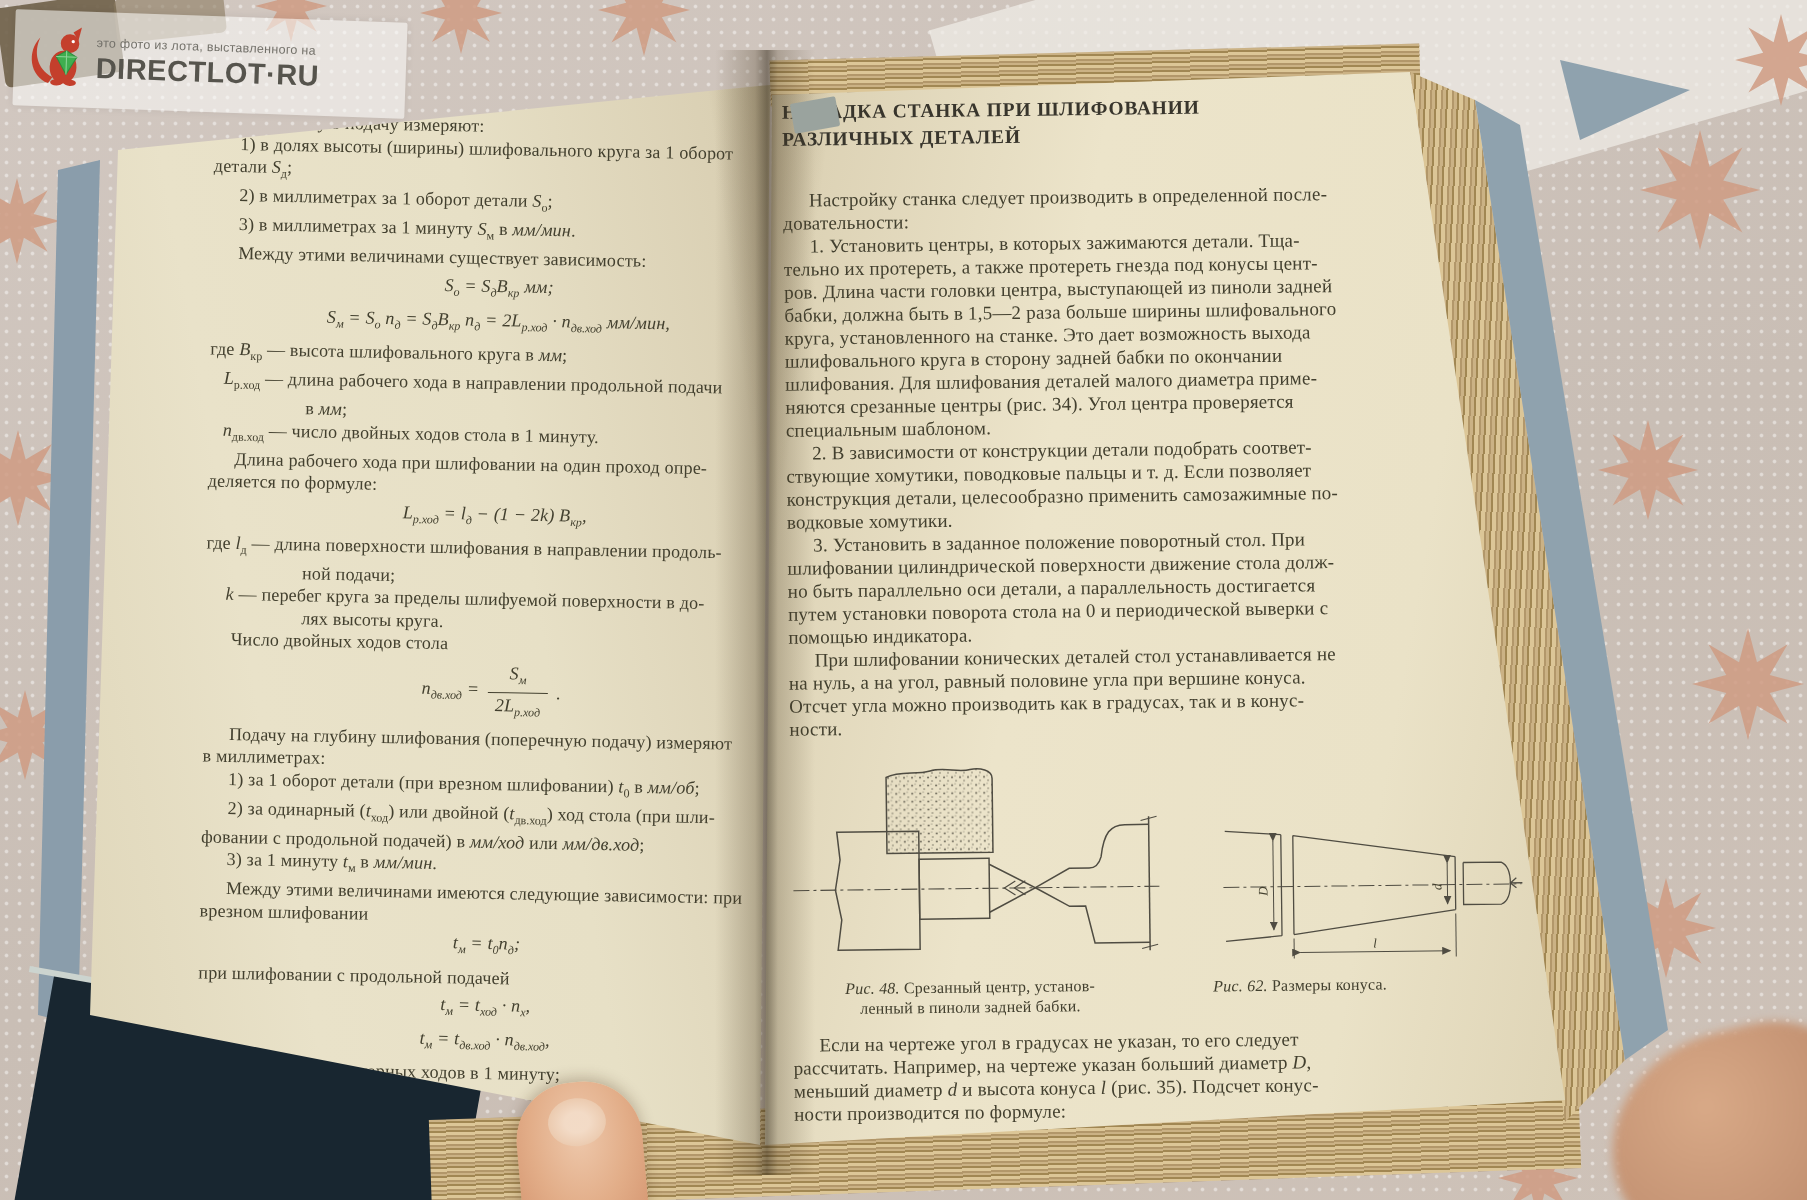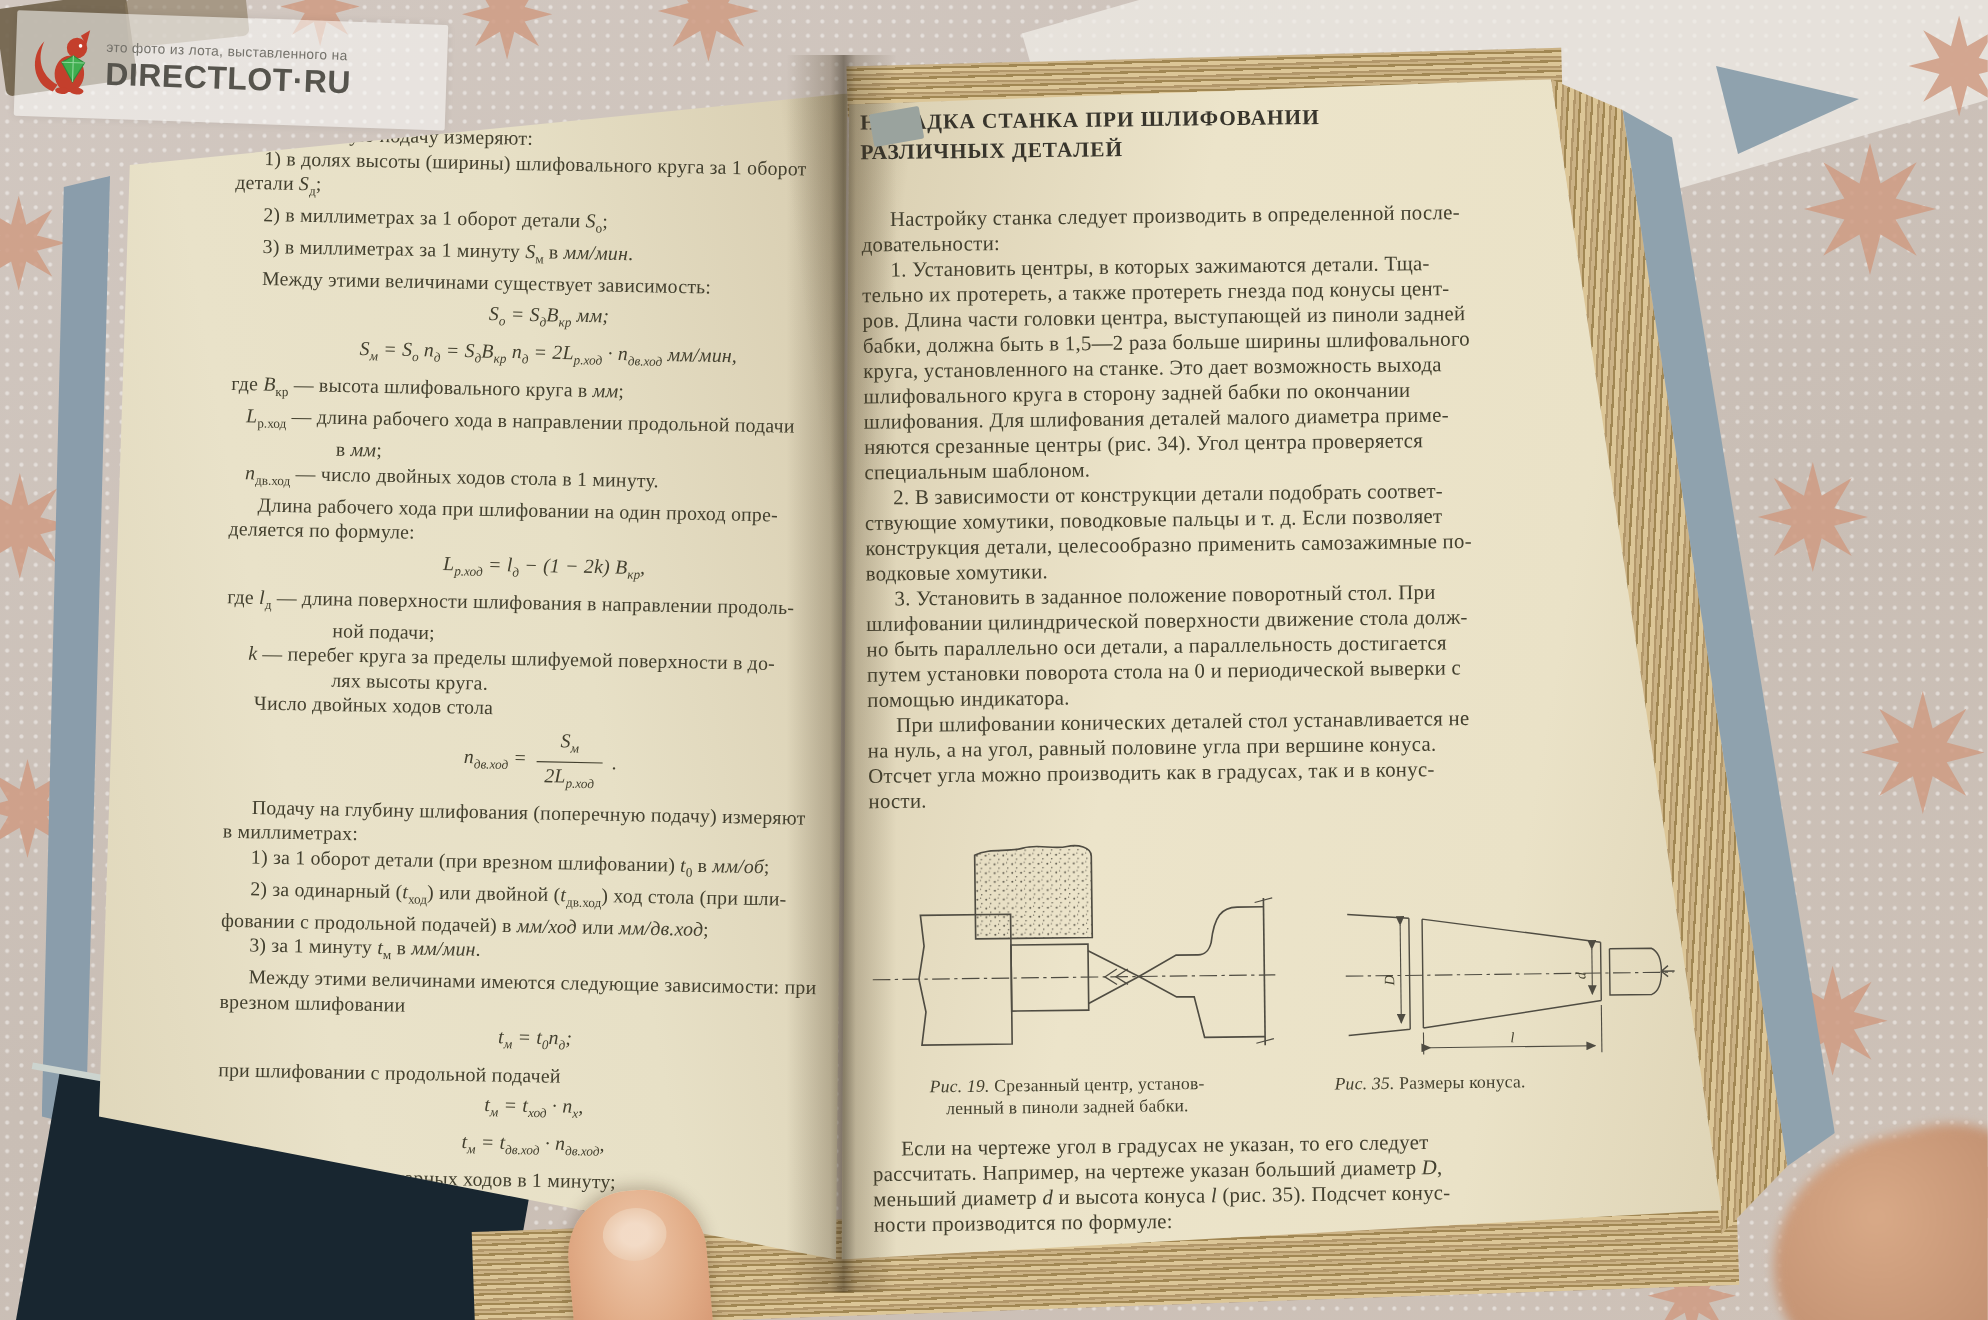--- a/index.html
+++ b/index.html
@@ -266,24 +266,24 @@
           </g>
           <text class="fig-label" x="44" y="82" transform="rotate(-90 44 82)" text-anchor="middle">D</text>
           <text class="fig-label" x="218" y="80" transform="rotate(-90 218 80)" text-anchor="middle">d</text>
           <text class="fig-label" x="151" y="140" text-anchor="middle">l</text>
         </svg>
       </div>
     </div>
 
     <div class="cap-row">
       <div class="cap34">
-        <div class="line"><i>Рис. 19.</i> Срезанный центр, установ-</div>
+        <div class="line"><i>Рис. 48.</i> Срезанный центр, установ-</div>
         <div class="line">ленный в пиноли задней бабки.</div>
       </div>
-      <div class="cap35"><i>Рис. 35.</i> Размеры конуса.</div>
+      <div class="cap35"><i>Рис. 62.</i> Размеры конуса.</div>
     </div>
 
     <div class="after">
         <div class="line ind">Если на чертеже угол в градусах не указан, то его следует</div>
         <div class="line ">рассчитать. Например, на чертеже указан больший диаметр <i>D</i>,</div>
         <div class="line ">меньший диаметр <i>d</i> и высота конуса <i>l</i> (рис. 35). Подсчет конус-</div>
         <div class="line ">ности производится по формуле:</div>
       </div>
   </div>
   <div id="rp-num">103</div>

